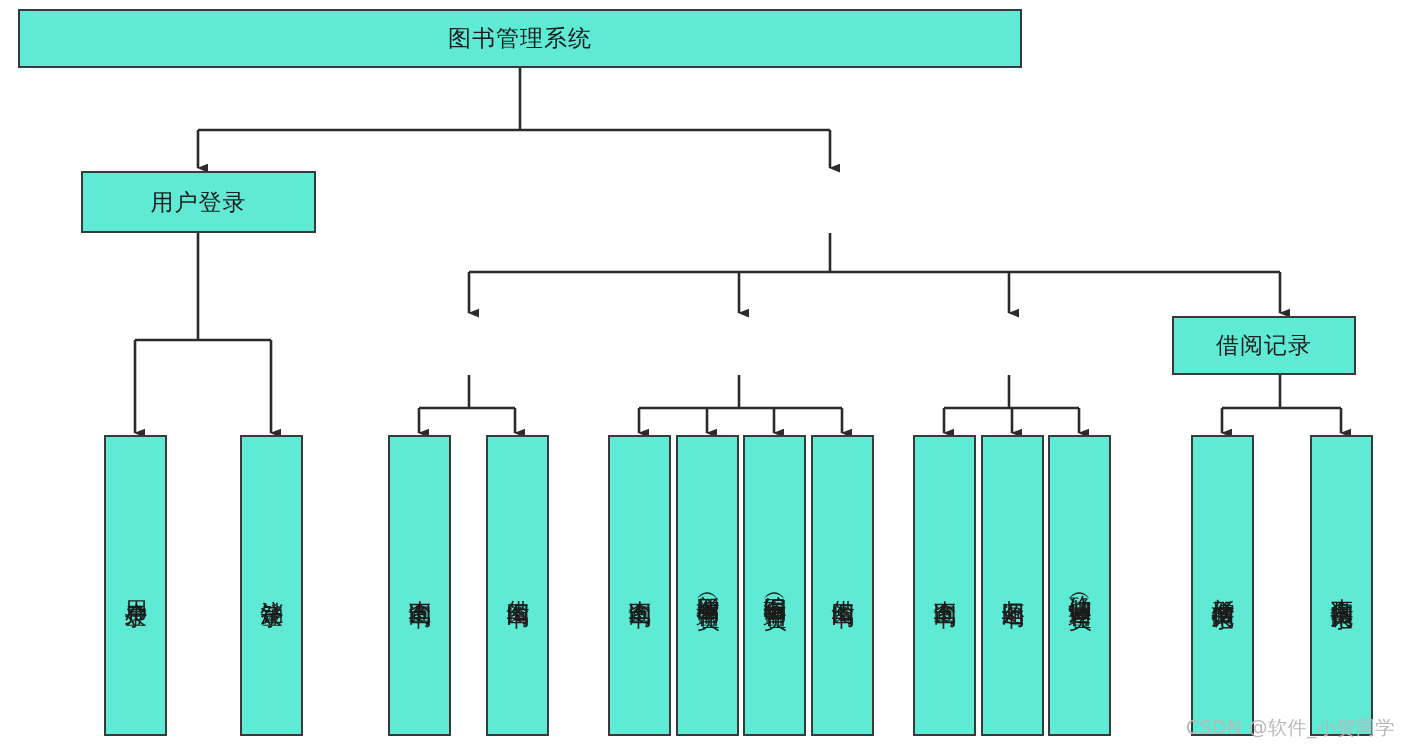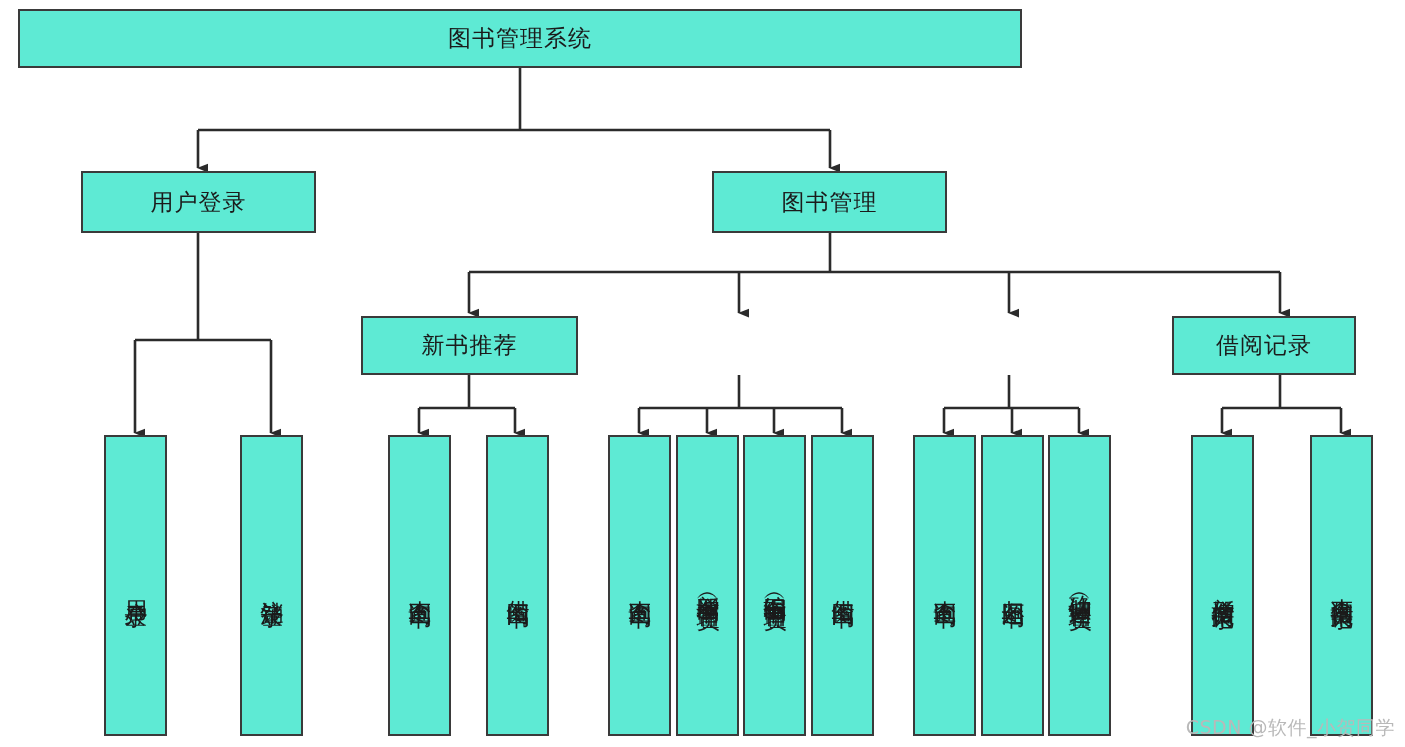--- a/index.html
+++ b/index.html
@@ -120,27 +120,21 @@
     </g>
   </svg>
 
   <div class="node horiz" style="left:18px; top:9px; width:1004px; height:59px;">
     <span class="hlabel">图书管理系统</span>
   </div>
 
   <div class="node horiz" style="left:81px; top:171px; width:235px; height:62px;">
     <span class="hlabel">用户登录</span>
   </div>
-  <div class="node horiz" style="left:712px; top:171px; width:235px; height:62px;">
-    <span class="hlabel">图书管理</span>
-  </div>
 
-  <div class="node horiz" style="left:361px; top:316px; width:217px; height:59px;">
-    <span class="hlabel">新书推荐</span>
-  </div>
   <div class="node horiz" style="left:1172px; top:316px; width:184px; height:59px;">
     <span class="hlabel">借阅记录</span>
   </div>
 
   <div class="node vert" style="left:104px; top:435px; width:63px; height:301px;">
     <span class="vlabel">用户登录</span>
   </div>
   <div class="node vert" style="left:240px; top:435px; width:63px; height:301px;">
     <span class="vlabel">注销登录</span>
   </div>

